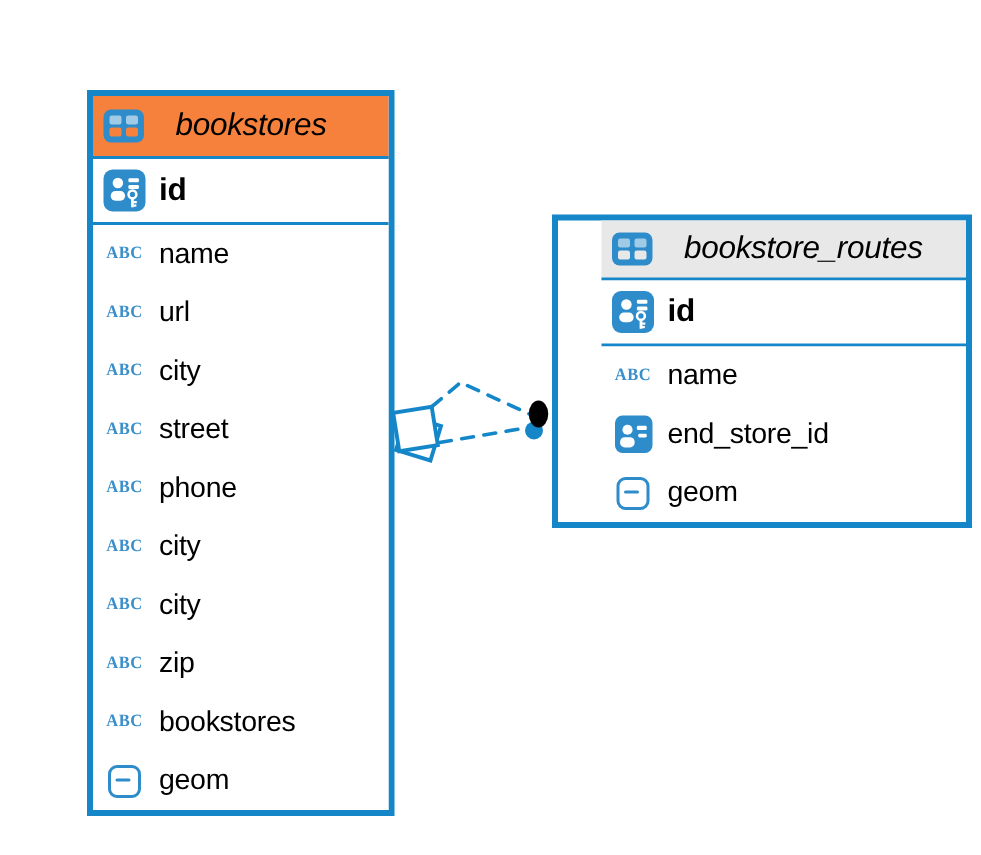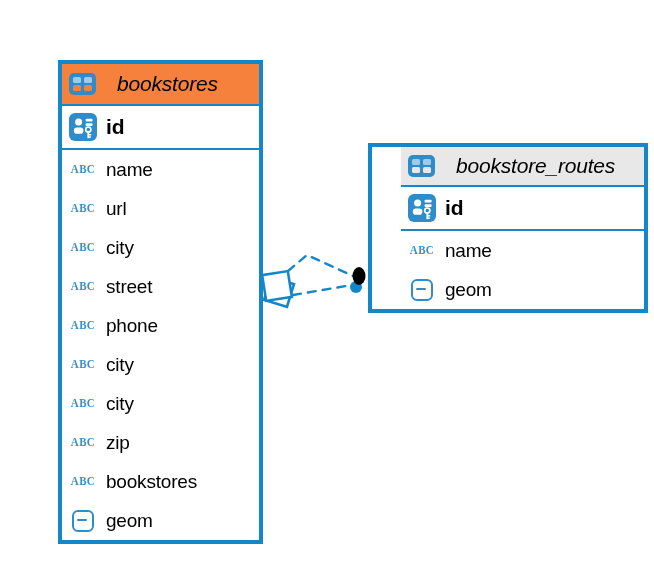--- a/index.html
+++ b/index.html
@@ -211,20 +211,33 @@
     </div>
 
     <div class="row">
       <span class="icon-slot">
           <span class="abc">ABC</span>
         </span>
       <span class="col-name">name</span>
     </div>
     <div class="row">
       <span class="icon-slot">
+        <span class="sq-icon fk-icon">
+          <svg width="22" height="22" viewBox="0 0 24 24">
+            <circle cx="8" cy="8.2" r="3.7" fill="#fff"></circle>
+            <rect x="2.6" y="13.6" width="10.6" height="7.4" rx="3.4" fill="#fff"></rect>
+            <rect x="14.8" y="5.2" width="7.2" height="3.2" rx="1" fill="#fff"></rect>
+            <rect x="15.8" y="11" width="6.2" height="2.8" rx="1" fill="#fff"></rect>
+          </svg>
+        </span>
+      </span>
+      <span class="col-name">end_store_id</span>
+    </div>
+    <div class="row">
+      <span class="icon-slot">
           <span class="geom-icon"></span>
         </span>
       <span class="col-name">geom</span>
     </div>
   </div>
 
   <svg id="relation-overlay" width="654" height="570" viewBox="0 0 654 570">
     <polyline class="dash-line" points="288,271 307,255 353,276"></polyline>
     <polyline class="dash-line" points="293,295 352,285"></polyline>
     <g>

